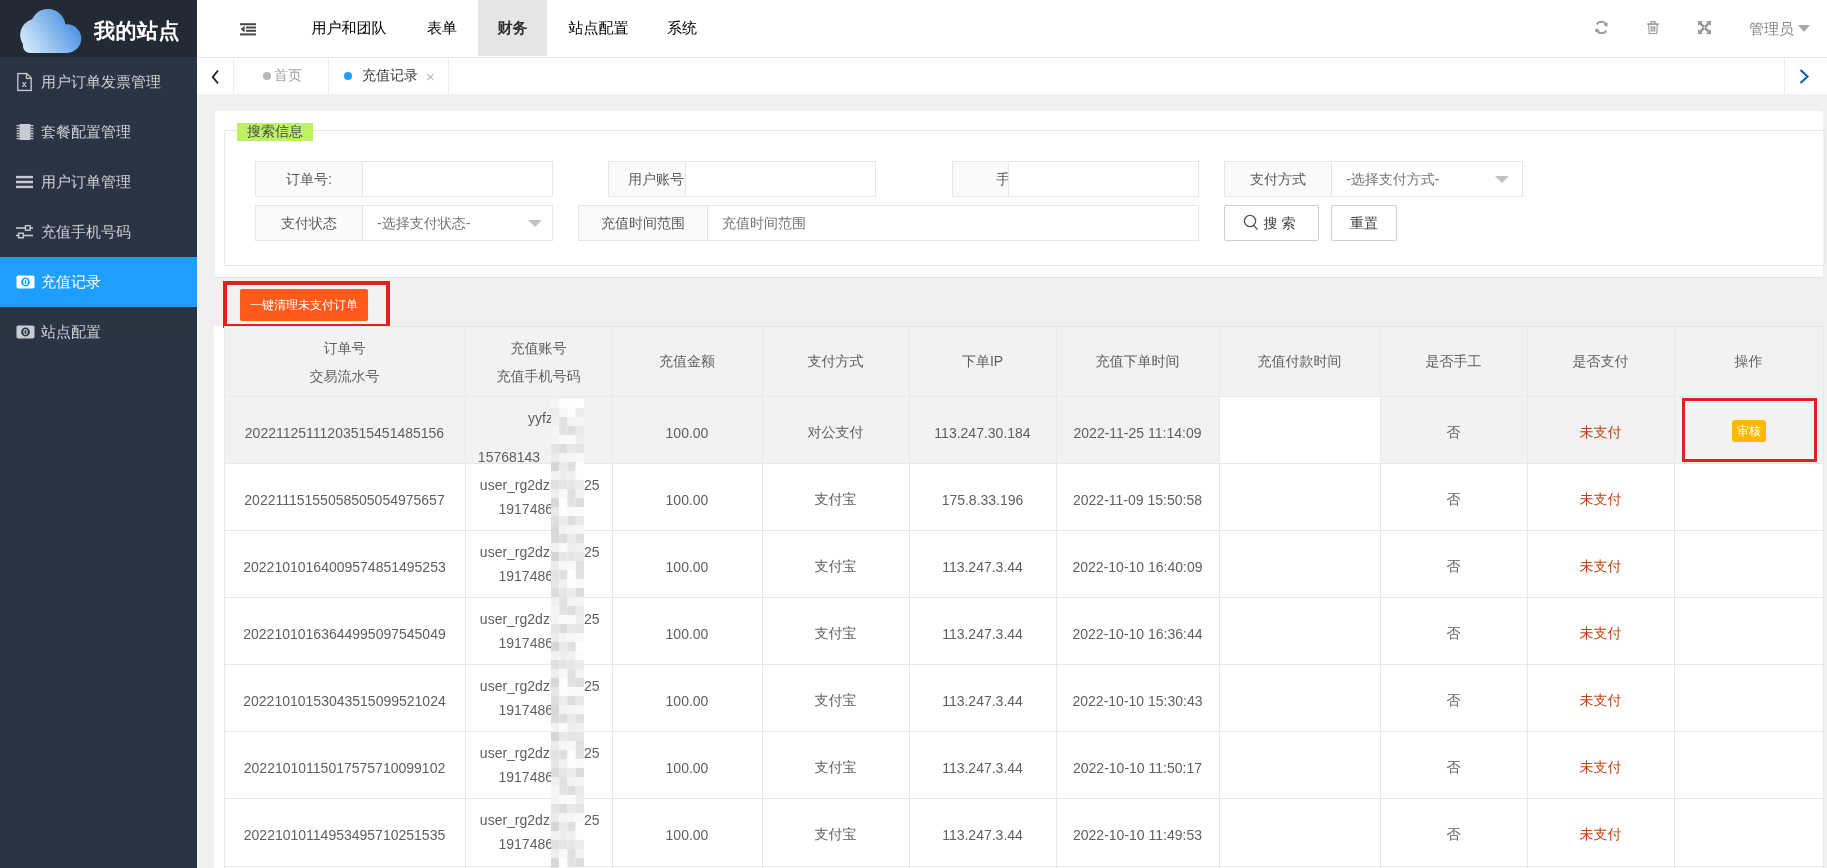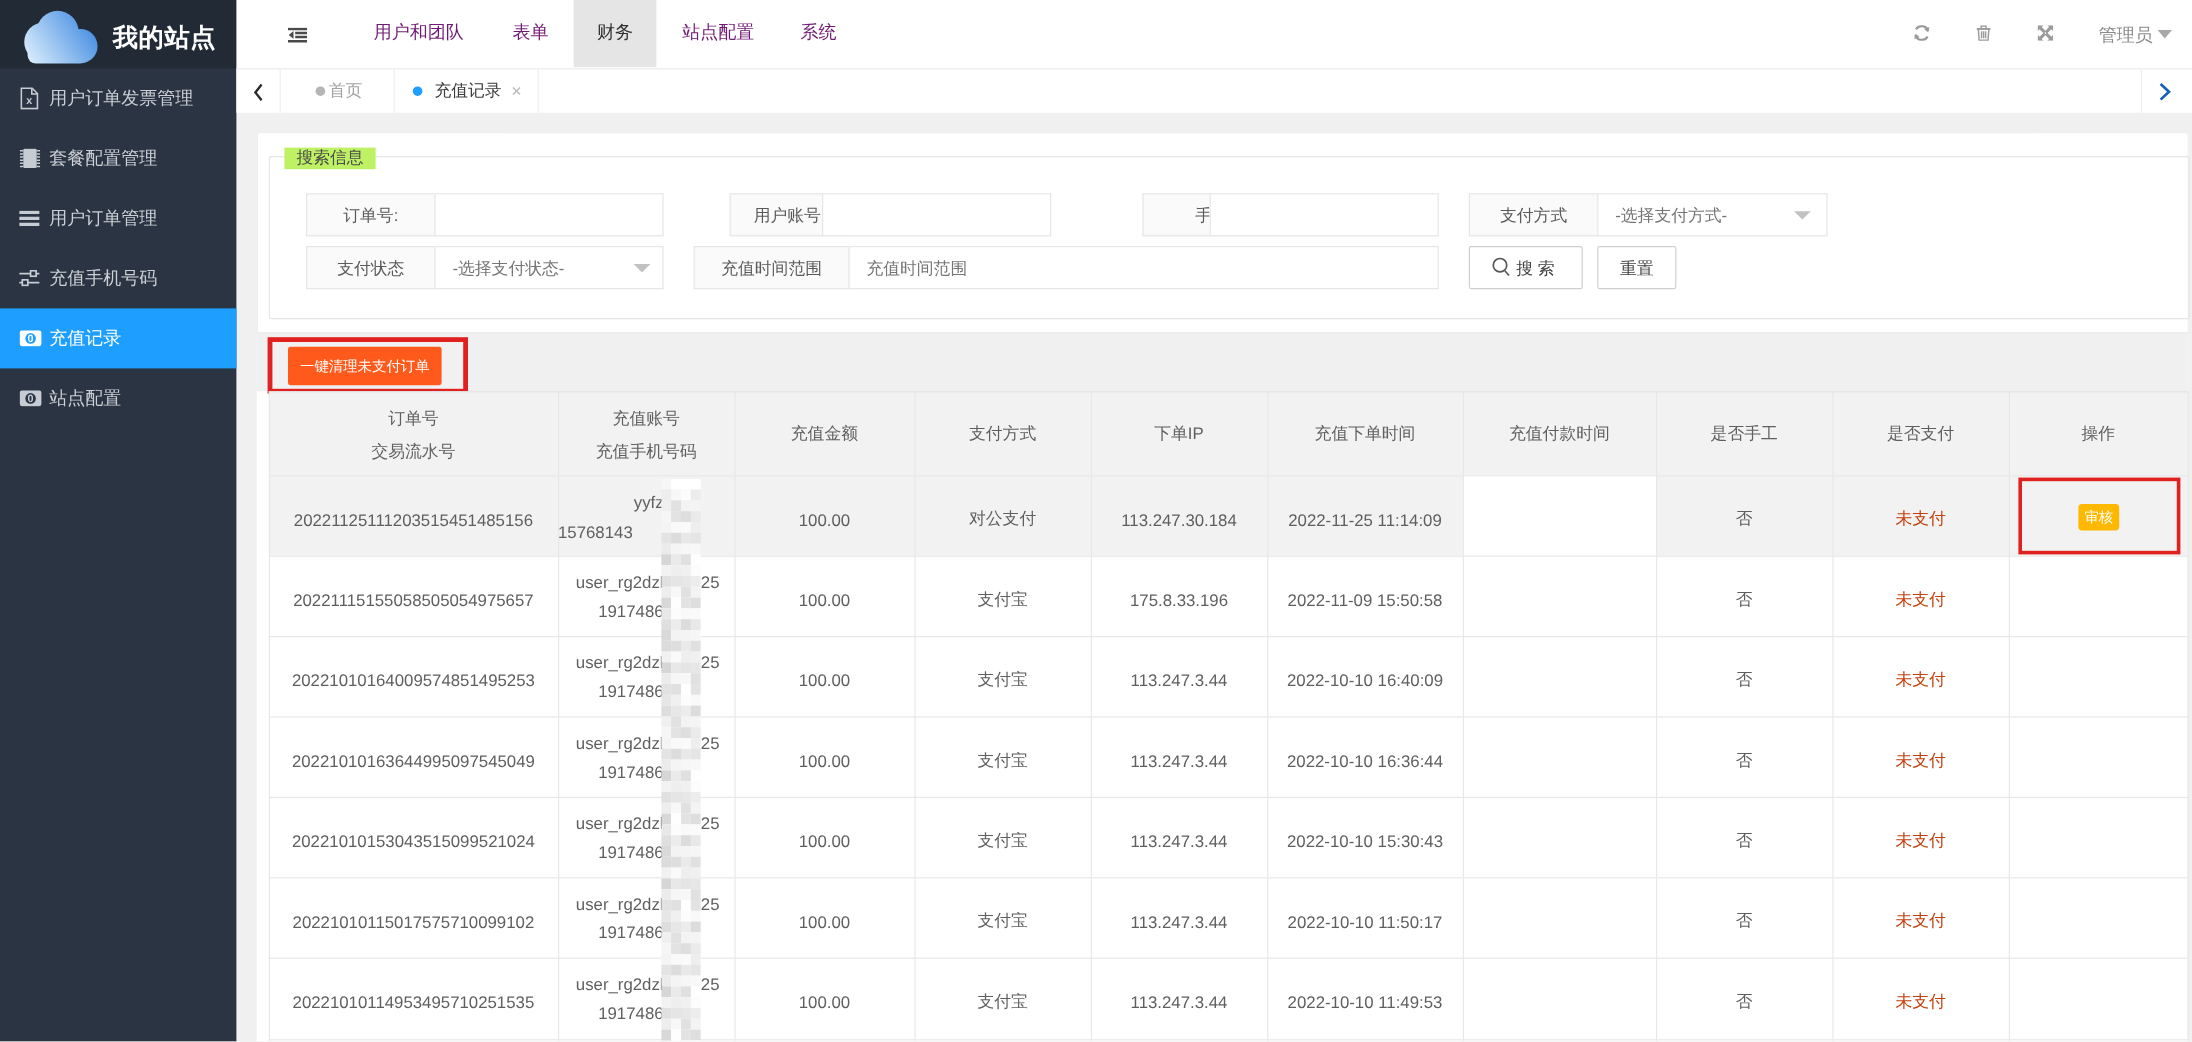--- a/index.html
+++ b/index.html
@@ -8,22 +8,22 @@
 
 #sidebar{position:absolute;left:0;top:0;width:197px;height:868px;background:#2b3442}
 #logo{position:absolute;left:0;top:0;width:211px;height:57px;background:#212a35}
 #logo .t{position:absolute;left:94px;top:17px;font-size:21px;font-weight:bold;color:#fff;letter-spacing:0.5px}
 .mi{position:absolute;left:0;width:197px;height:50px;color:#ccd0d6;font-size:15px}
 .mi .tx{position:absolute;left:41px;top:50%;transform:translateY(-50%);white-space:nowrap}
 .mi svg{position:absolute;left:16px;top:50%;transform:translateY(-50%)}
 .mi.act{background:#1e9fff;color:#fff}
 
 #topnav{position:absolute;left:197px;top:0;width:1630px;height:58px;background:#fff;border-bottom:1px solid #e7e7e7}
-.nav-it{position:absolute;top:0;height:56px;line-height:56px;font-size:15px;color:#701a75;text-align:center}
-.nav-act{background:#e5e5e5;color:#2f2f2f;font-weight:normal}
+.nav-it{position:absolute;top:0;height:56px;line-height:56px;font-size:15px;color:#000000;text-align:center}
+.nav-act{background:#e5e5e5;color:#2f2f2f;font-weight:bold}
 
 #tabbar{position:absolute;left:197px;top:58px;width:1630px;height:36px;background:#fff}
 .tab{position:absolute;top:58px;height:36px;border-right:1px solid #eee}
 .tabdot{position:absolute;top:14px;width:8px;height:8px;border-radius:50%}
 .tabx{position:absolute;top:50%;transform:translateY(-50%);font-size:15px;color:#b9b9b9}
 
 #panel1{position:absolute;left:215px;top:111px;width:1608px;height:166px;background:#fff;border-radius:2px}
 #fs{position:absolute;left:9px;top:19px;width:1601px;height:136px;border:1px solid #e6e6e6;border-radius:2px}
 #legend{position:absolute;left:12px;top:-8px;background:#bef264;padding:0 10px;font-size:14px;color:#4a4a4a}
 .flabel,.finput{position:absolute;height:36px;border:1px solid #e6e6e6;font-size:14px}
@@ -253,21 +253,21 @@
 <div class="ct" style="left:612px;width:150px;top:362px">充值金额</div>
 <div class="ct" style="left:762px;width:147px;top:362px">支付方式</div>
 <div class="ct" style="left:909px;width:147px;top:362px">下单IP</div>
 <div class="ct" style="left:1056px;width:163px;top:362px">充值下单时间</div>
 <div class="ct" style="left:1219px;width:161px;top:362px">充值付款时间</div>
 <div class="ct" style="left:1380px;width:147px;top:362px">是否手工</div>
 <div class="ct" style="left:1527px;width:147px;top:362px">是否支付</div>
 <div class="ct" style="left:1674px;width:149px;top:362px">操作</div>
 <div class="ct" style="left:224px;width:241px;top:432.5px">20221125111203515451485156</div>
 <div class="ct" style="left:465px;width:88px;top:417.5px;text-align:right">yyfz</div>
-<div class="ct" style="left:465px;width:88px;top:443px;text-align:left">15768143</div>
+<div class="ct" style="left:465px;width:88px;top:457px;text-align:center">15768143</div>
 <div class="ct" style="left:612px;width:150px;top:432.5px">100.00</div>
 <div class="ct" style="left:762px;width:147px;top:432.5px">对公支付</div>
 <div class="ct" style="left:909px;width:147px;top:432.5px">113.247.30.184</div>
 <div class="ct" style="left:1056px;width:163px;top:432.5px">2022-11-25 11:14:09</div>
 <div class="ct" style="left:1380px;width:147px;top:432.5px">否</div>
 <div class="ct" style="left:1527px;width:147px;top:432.5px"><span class="red">未支付</span></div>
 <div id="redbox2" style="left:1682px;top:398px;width:135px;height:64px"></div>
 <div id="shbtn" style="left:1732px;top:420px;width:34px;height:22px;line-height:22px">审核</div>
 <div class="ct" style="left:224px;width:241px;top:499.5px">20221115155058505054975657</div>
 <div class="ct" style="left:465px;width:88px;top:484.5px;text-align:right">user_rg2dzl</div>

